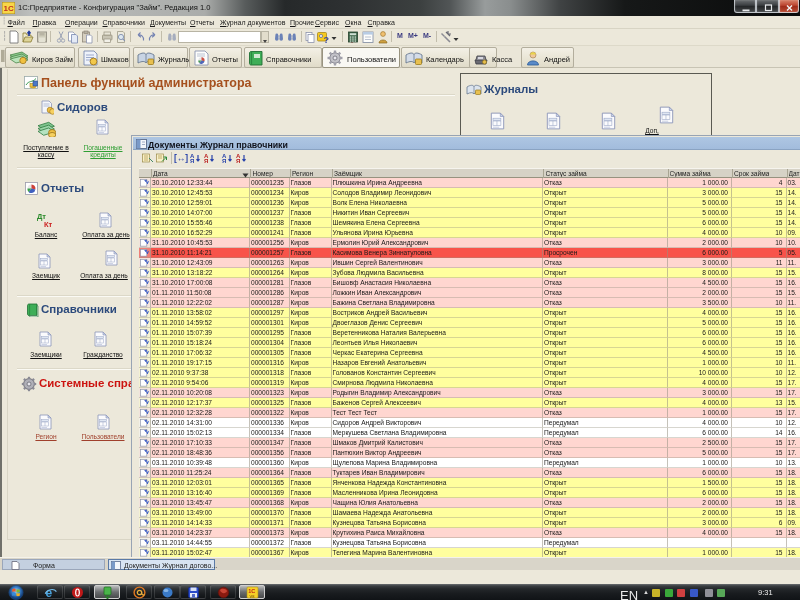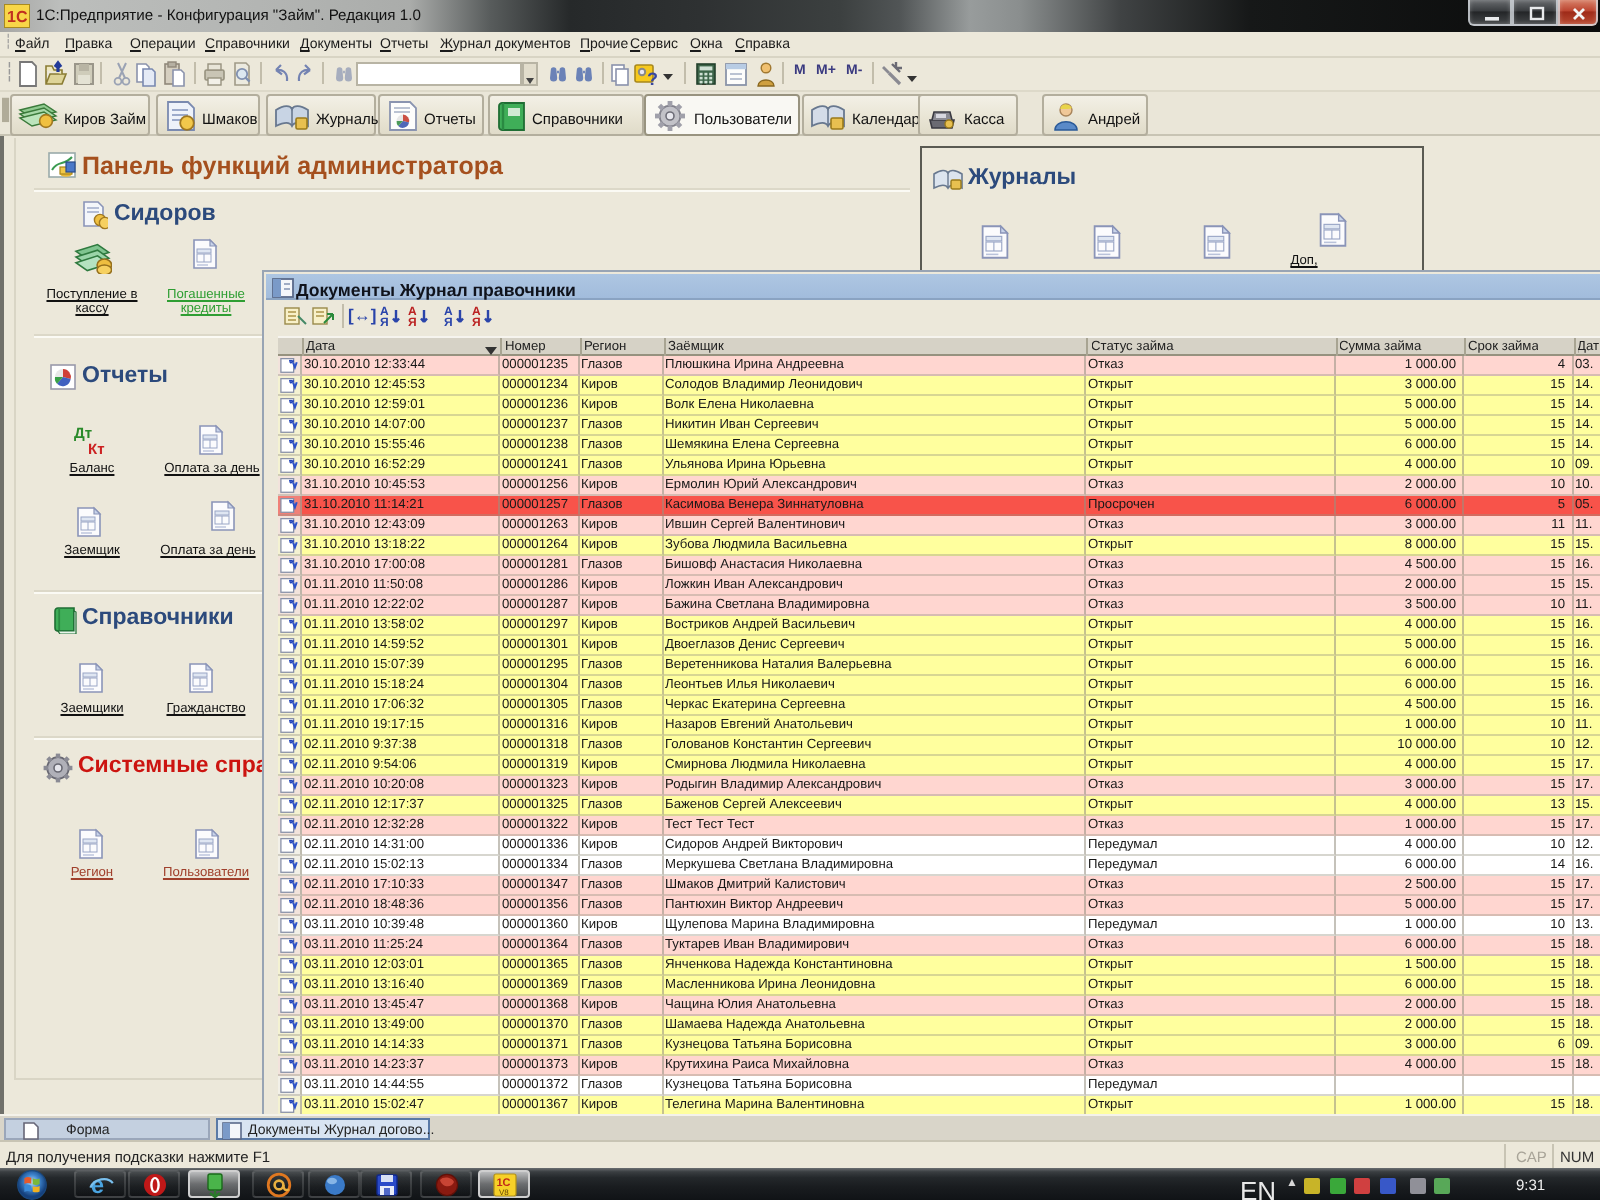--- a/index.html
+++ b/index.html
@@ -279,21 +279,21 @@
 <span class="tlab" style="left:24px">Пользователи</span>
       </div>
       <div class="tab" style="left:401px;width:70px">
 <svg style="position:absolute;left:3px;top:3px" width="18" height="14" viewBox="0 0 18 14">
           <path d="M1 4 C5 1.5 8 1.5 9 3.5 C10 1.5 13 1.5 17 4 L17 12 C13 10 10 10 9 12 C8 10 5 10 1 12 Z" fill="#d4dce8" stroke="#68788f" stroke-width="0.9"></path>
           <path d="M9 3.5 L9 12" stroke="#68788f" stroke-width="0.8"></path>
           <rect x="10.5" y="8" width="6" height="5.5" rx="0.8" fill="#e8c050" stroke="#9a7a1a" stroke-width="0.8"></rect>
         </svg>
 <span class="tlab" style="left:24px">Календарь</span>
       </div>
-      <div class="tab" style="left:459px;width:50px">
+      <div class="tab" style="left:469px;width:28px">
 <svg style="position:absolute;left:3px;top:3px" width="16" height="14" viewBox="0 0 16 14">
           <path d="M2 9 L14 9 L13 13 L3 13 Z" fill="#6a6a72" stroke="#3a3a42" stroke-width="0.8"></path>
           <path d="M3 9 L4 5 L12 5 L13 9" fill="#8c8c94" stroke="#3a3a42" stroke-width="0.8"></path>
           <rect x="5" y="6" width="5" height="2" fill="#d8d8e0"></rect>
           <circle cx="11.5" cy="11" r="2" fill="#e8c050" stroke="#9a7a1a" stroke-width="0.7"></circle>
         </svg>
 <span class="tlab" style="left:22px">Касса</span>
       </div>
       <div class="tab" style="left:521px;width:53px">
 <svg style="position:absolute;left:3px;top:2px" width="16" height="16" viewBox="0 0 16 16">
@@ -1250,27 +1250,20 @@
         <span style="position:absolute;left:30px;top:1.5px">Форма</span>
       </div>
  <div class="wtab act" style="left:108px;width:107px">
         <svg style="position:absolute;left:2px;top:1px" width="11" height="9">
           <rect x="0.5" y="0.5" width="9" height="8" fill="#f4f6fa" stroke="#5a6a8a" stroke-width="0.8"></rect>
           <rect x="0.5" y="0.5" width="3.5" height="8" fill="#7a9ac8"></rect>
         </svg>
         <span style="position:absolute;left:15px;top:1.5px">Документы Журнал догово...</span>
       </div>
 </div>
-<div id="statusbar">
- <span style="position:absolute;left:3px;top:3px">Для получения подсказки нажмите F1</span>
- <div style="position:absolute;left:752px;top:1px;width:1px;height:12px;background:#c8c4b4"></div>
- <span style="position:absolute;left:758px;top:3px;color:#a8a498">CAP</span>
- <div style="position:absolute;left:776px;top:1px;width:1px;height:12px;background:#c8c4b4"></div>
- <span style="position:absolute;left:780px;top:3px;color:#333">NUM</span>
-</div>
     <div id="taskbar">
       <svg class="abs" style="left:5px;top:0.5px" width="22" height="15" viewBox="0 0 13 13">
         <defs>
           <radialGradient id="orbg" cx="50%" cy="40%">
             <stop offset="0%" stop-color="#b8e0fc"></stop>
             <stop offset="50%" stop-color="#3f86cf"></stop>
             <stop offset="100%" stop-color="#15407c"></stop>
           </radialGradient>
         </defs>
 <circle cx="6.5" cy="6.5" r="6.2" fill="url(#orbg)" stroke="#1a4a80" stroke-width="0.5"></circle>

